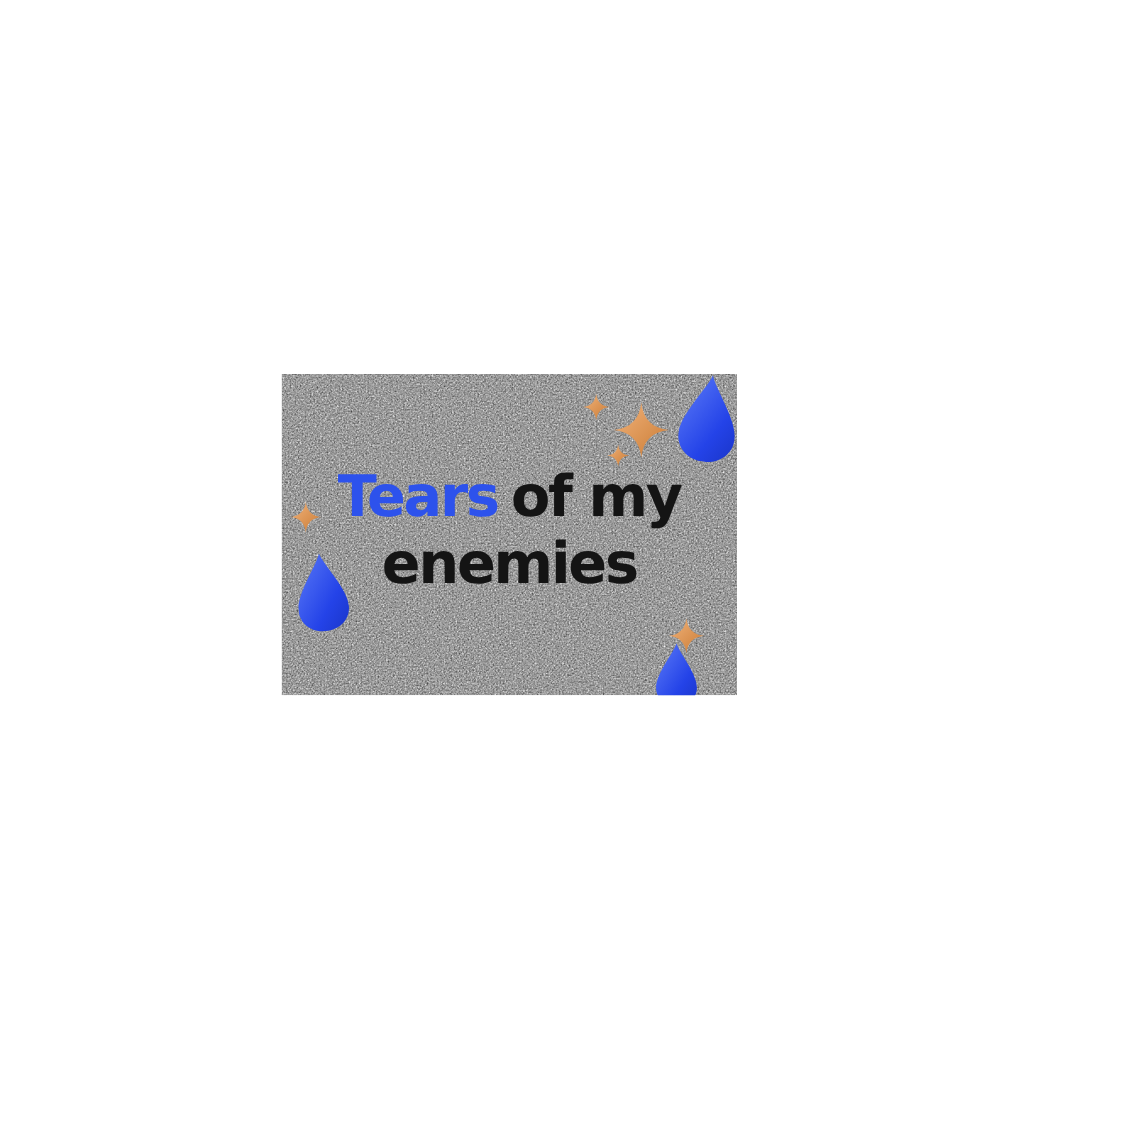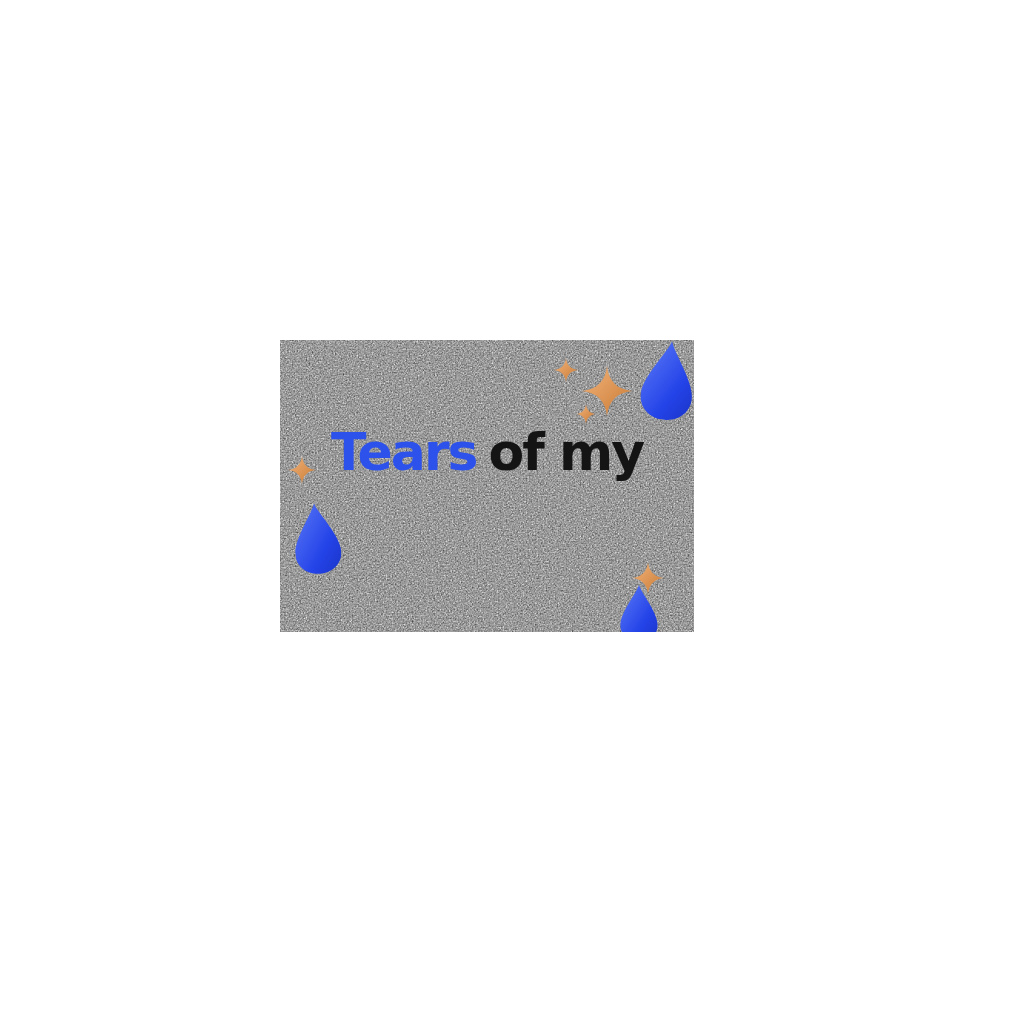--- a/index.html
+++ b/index.html
@@ -13,21 +13,21 @@
   }
   .stage {
     position: relative;
     width: 1024px;
     height: 1024px;
     background: #ffffff;
   }
   
   .sticker {
     position: absolute;
-    left: 280px;
+    left: 256px;
     top: 340px;
     width: 414px;
     height: 292px;
     overflow: hidden;
   }
   .noise-bg {
     position: absolute;
     left: 0;
     top: 0;
     width: 414px;
@@ -116,16 +116,17 @@
       <path d="M50 0 C53 30 70 47 100 50 C70 53 53 70 50 100 C47 70 30 53 0 50 C30 47 47 30 50 0 Z" fill="url(#sparkGrad)"></path>
     </svg>
     <svg class="deco spark-br" viewBox="0 0 100 100">
       <path d="M50 0 C53 30 70 47 100 50 C70 53 53 70 50 100 C47 70 30 53 0 50 C30 47 47 30 50 0 Z" fill="url(#sparkGrad)"></path>
     </svg>
 
     <div class="title">
       <div>
         <span class="hl">Tears</span><span class="dark rest">of my</span>
       </div>
+      <div class="dark">enemies</div>
     </div>
 
   </div>
 </div>
 
 </body></html>

